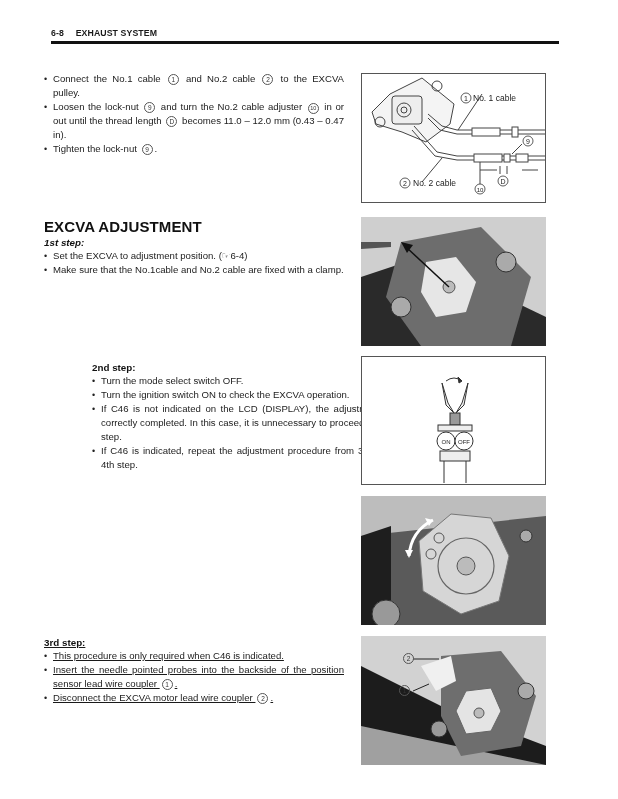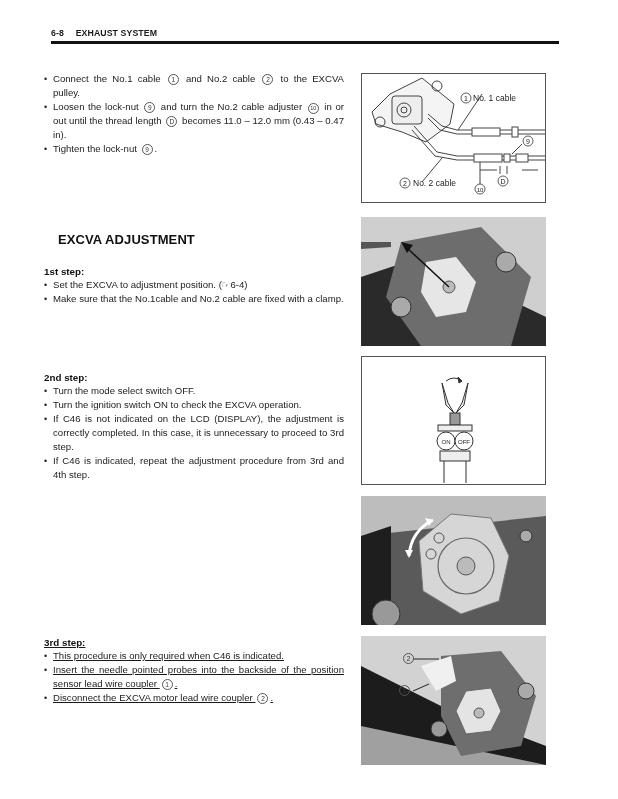--- a/index.html
+++ b/index.html
@@ -11,21 +11,21 @@
   .header { position: absolute; left: 51px; top: 27px; width: 508px; }
   .header-text { font-size: 9.5px; font-weight: bold; letter-spacing: 0.1px; transform: scaleX(0.92); transform-origin: left; white-space: nowrap; }
   .header-text .pg { margin-right: 10px; }
   .header-rule { position: absolute; left: 0; top: 14px; width: 508px; height: 3px; background: #111; }
 
   .textcol { position: absolute; left: 44px; width: 300px; }
   ul.bullets { list-style: none; margin: 0; padding: 0; }
   ul.bullets li { position: relative; padding-left: 9px; font-size: 9.6px; line-height: 14px; text-align: justify; color: #222; }
   ul.bullets li::before { content: "•"; position: absolute; left: 0; top: 0; font-size: 9px; }
   .circ { display: inline-block; width: 9px; height: 9px; border: 0.8px solid #555; border-radius: 50%; font-size: 6.5px; line-height: 9px; text-align: center; vertical-align: 0px; margin: 0 2px; color:#333; }
-  .h1 { font-size: 13px; font-weight: bold; letter-spacing: 0.1px; margin: 14px; color: #111; }
+  .h1 { font-size: 15px; font-weight: bold; letter-spacing: 0.1px; margin: 0; color: #111; }
   .step { font-size: 9.8px; font-weight: bold; margin: 0 0 1px 0; color: #111; }
 
   .fig { position: absolute; left: 361px; width: 185px; height: 130px; box-sizing: border-box; overflow: hidden; }
   .fig.diagram { border: 1.3px solid #555; background: #fff; }
   .fig.photo { background: #8a8a8a; }
   .fig svg { display: block; }
   .fig-label { position: absolute; font-size: 8.5px; color: #222; white-space: nowrap; }
 </style>
 </head>
 <body>
@@ -83,21 +83,21 @@
     <text x="166" y="70" font-size="7" text-anchor="middle" fill="#222" font-family="Liberation Sans, sans-serif">9</text>
     <circle cx="118" cy="115" r="5" fill="#fff" stroke="#333" stroke-width="0.8"></circle>
     <text x="118" y="118" font-size="6" text-anchor="middle" fill="#222" font-family="Liberation Sans, sans-serif">10</text>
     <circle cx="141" cy="107" r="5" fill="#fff" stroke="#333" stroke-width="0.8"></circle>
     <text x="141" y="110" font-size="7" text-anchor="middle" fill="#222" font-family="Liberation Sans, sans-serif">D</text>
   </svg>
 </div>
 
 <div class="textcol" style="top:218px;">
   <div class="h1">EXCVA ADJUSTMENT</div>
-  <div class="step" style="margin-top:19px;">1st step:</div>
+  <div class="step" style="margin-top:2px;font-style:italic;">1st step:</div>
   <ul class="bullets">
     <li>Set the EXCVA to adjustment position. (☞6-4)</li>
     <li>Make sure that the No.1cable and  No.2 cable are fixed with a clamp.</li>
   </ul>
 </div>
 
 <div class="fig photo" style="top:217px; height:129px;">
   <svg width="185" height="129" viewBox="0 0 185 129">
     <rect width="185" height="129" fill="#cfcfcf"></rect>
     <path d="M0 60 L60 40 L185 100 L185 129 L0 129 Z" fill="#2a2a2a"></path>
@@ -105,21 +105,21 @@
     <polygon points="65,45 95,40 115,65 105,95 75,100 60,75" fill="#e6e6e6"></polygon>
     <circle cx="88" cy="70" r="6" fill="#bbb" stroke="#555"></circle>
     <circle cx="40" cy="90" r="10" fill="#aaa" stroke="#333"></circle>
     <circle cx="145" cy="45" r="10" fill="#aaa" stroke="#333"></circle>
     <line x1="88" y1="70" x2="45" y2="30" stroke="#111" stroke-width="1.5"></line>
     <polygon points="40,25 52,28 46,36" fill="#111"></polygon>
     <path d="M0 25 L30 25 L30 30 L0 32 Z" fill="#555"></path>
   </svg>
 </div>
 
-<div class="textcol" style="top:372px;">
+<div class="textcol" style="top:362px;margin-left:48px;">
   <div class="step">2nd step:</div>
   <ul class="bullets">
     <li>Turn the mode select switch OFF.</li>
     <li>Turn the ignition switch ON to check the EXCVA operation.</li>
     <li>If C46 is not indicated on the LCD (DISPLAY), the adjustment is correctly completed. In this case, it is unnecessary to proceed to 3rd step.</li>
     <li>If C46 is indicated, repeat the adjustment procedure from 3rd and 4th step.</li>
   </ul>
 </div>
 
 <div class="fig diagram" style="top:356px; height:129px;">

